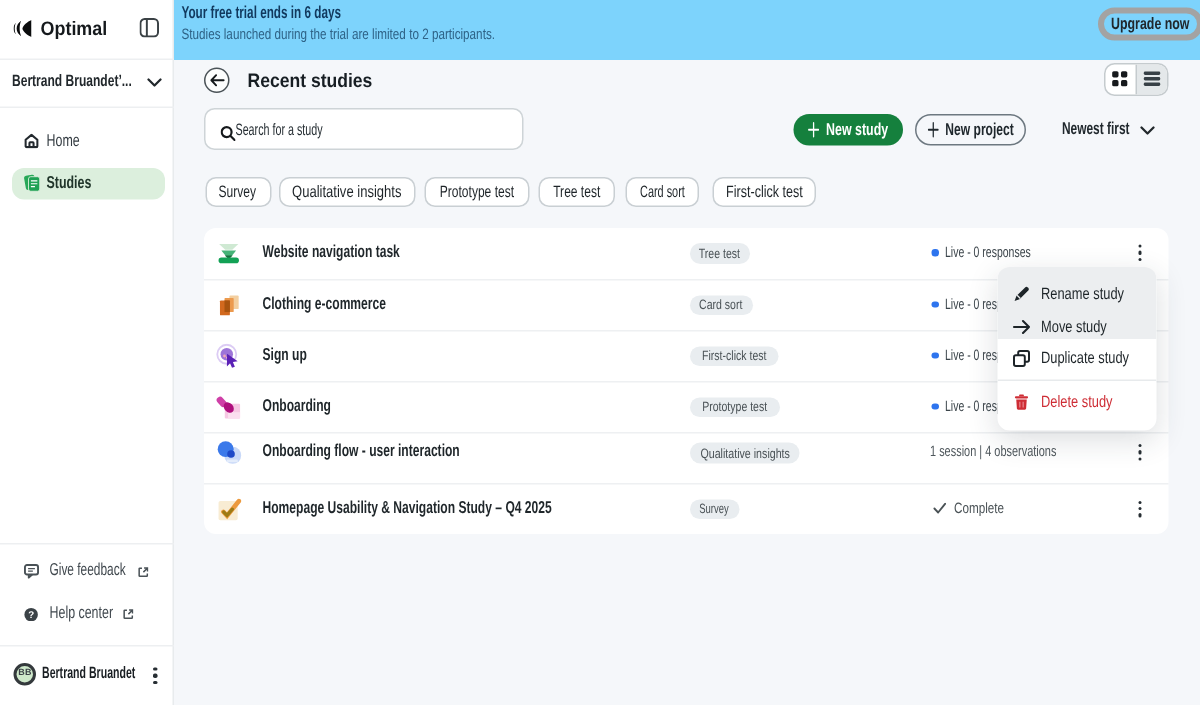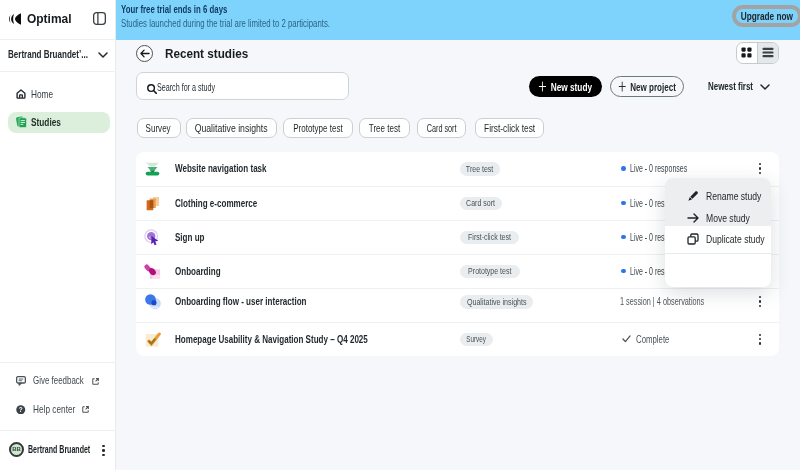--- a/index.html
+++ b/index.html
@@ -20,21 +20,21 @@
 
 #back-btn { left:136.2px; top:45.4px; width:17px; height:17px; border-radius:50%; border:1px solid #4b5358; background:#fcfdfd; display:flex; align-items:center; justify-content:center; }
 #view-toggle { left:736px; top:42px; width:42.5px; height:21.5px; border:1px solid #c5cbce; border-radius:7px; background:#fff; overflow:hidden; display:flex; }
 #vt-left { width:20.5px; height:100%; display:flex; align-items:center; justify-content:center; border-right:1px solid #c5cbce; }
 #vt-right { flex:1; background:#e4e8ea; display:flex; align-items:center; justify-content:center; }
 
 
 #search { left:136px; top:72px; width:213px; height:27.5px; background:#fff; border:1px solid #ced4d7; border-radius:7px; }
 .btn { display:flex; align-items:center; justify-content:center; border-radius:10.5px; }
 .btn .bc { display:flex; align-items:center; white-space:nowrap; flex:none; }
-#new-study { left:529px; top:76px; width:72.5px; height:21px; background:#000000; }
+#new-study { left:529px; top:76px; width:72.5px; height:21px; background:#15803d; }
 #new-study .bc { transform:scaleX(0.72); }
 #new-study span { font-size:11.5px; font-weight:bold; color:#fff; margin-left:6px; }
 #new-project { left:610px; top:76px; width:74px; height:21px; border:1px solid #6d7880; }
 #new-project .bc { transform:scaleX(0.7); }
 #new-project span { font-size:11.5px; font-weight:bold; color:#20282d; margin-left:6px; }
 
 
 .pill { position:absolute; top:117.5px; height:20px; background:#fff; border:1px solid #c9cfd3; border-radius:7px; display:flex; align-items:center; justify-content:center; }
 .pill span { font-size:11px; color:#1e2428; transform:scaleX(0.73); white-space:nowrap; }
 
@@ -48,21 +48,21 @@
 .rtag span { font-size:9px; color:#495155; transform:scaleX(0.78); white-space:nowrap; }
 .rdot { position:absolute; left:485px; top:14.4px; width:4.6px; height:4.6px; border-radius:50%; background:#2d74ee; }
 .rlive { position:absolute; left:493.5px; top:12.4px; font-size:10px; color:#3c454b; line-height:1; white-space:nowrap; transform:scaleX(0.70); transform-origin:0 50%; }
 .kebab { position:absolute; left:622.2px; top:11px; width:3px; height:12px; }
 .kebab i { position:absolute; left:0.5px; width:2.3px; height:2.3px; border-radius:50%; background:#272e33; }
 .kebab i:nth-child(1){top:0} .kebab i:nth-child(2){top:4.4px} .kebab i:nth-child(3){top:8.8px}
 
 
 #menu { left:664.5px; top:178px; width:106.5px; height:109px; background:#fff; border-radius:8px; box-shadow:0 6px 20px rgba(40,50,60,0.16); z-index:10; overflow:hidden; }
 #menu-top { position:absolute; left:0; top:0; width:100%; height:48px; background:#eceef0; }
-.mitem { position:absolute; left:12px; width:100%; height:21px; display:flex; align-items:center; }
+.mitem { position:absolute; left:0; width:100%; height:21px; display:flex; align-items:center; }
 .mitem svg { margin-left:10px; flex:none; }
 .mitem span { margin-left:7px; font-size:11px; color:#1d2428; transform:scaleX(0.78); transform-origin:0 50%; white-space:nowrap; }
 #menu-div { position:absolute; left:0; top:75px; width:100%; height:1px; background:#e7eaec; }
 #mi-del span { color:#ce2d35; }
 </style>
 </head>
 <body>
 
 <div id="banner" class="abs">
   <div class="t" style="left:4.5px;top:3.8px;font-size:11.5px;font-weight:bold;color:#11395e;transform:scaleX(0.68)">Your free trial ends in 6 days</div>
@@ -351,13 +351,22 @@
       </svg>
     <span>Duplicate study</span>
   </div>
   <div class="mitem" style="top:29px">
     <svg width="12" height="12" viewBox="0 0 12 12">
         <path d="M1 6 L11 6 M7 2 L11 6 L7 10" fill="none" stroke="#1d2428" stroke-width="1.4" stroke-linecap="round" stroke-linejoin="round"></path>
       </svg>
     <span>Move study</span>
   </div>
   <div id="menu-div"></div>
+  <div class="mitem" id="mi-del" style="top:79px">
+    <svg width="12" height="12" viewBox="0 0 12 12">
+        <path d="M4.4 1.7 C4.4 1.3 4.7 1 5.1 1 L6.9 1 C7.3 1 7.6 1.3 7.6 1.7 L7.6 2.1 L4.4 2.1 Z" fill="#ce2d35"></path>
+        <rect x="1.6" y="2.2" width="8.8" height="1.4" rx="0.7" fill="#ce2d35"></rect>
+        <path d="M2.5 4.4 L9.5 4.4 L9.1 10.2 C9.1 10.7 8.7 11.1 8.2 11.1 L3.8 11.1 C3.3 11.1 2.9 10.7 2.9 10.2 Z" fill="#ce2d35"></path>
+        <path d="M4.9 5.8 L4.9 9.6 M7.1 5.8 L7.1 9.6" stroke="#e98a90" stroke-width="0.8"></path>
+      </svg>
+    <span>Delete study</span>
+  </div>
 </div>
 
 </body></html>

